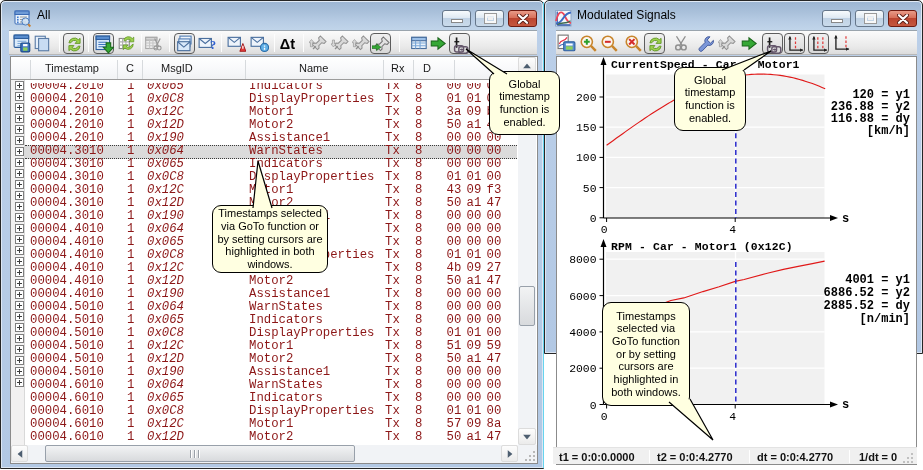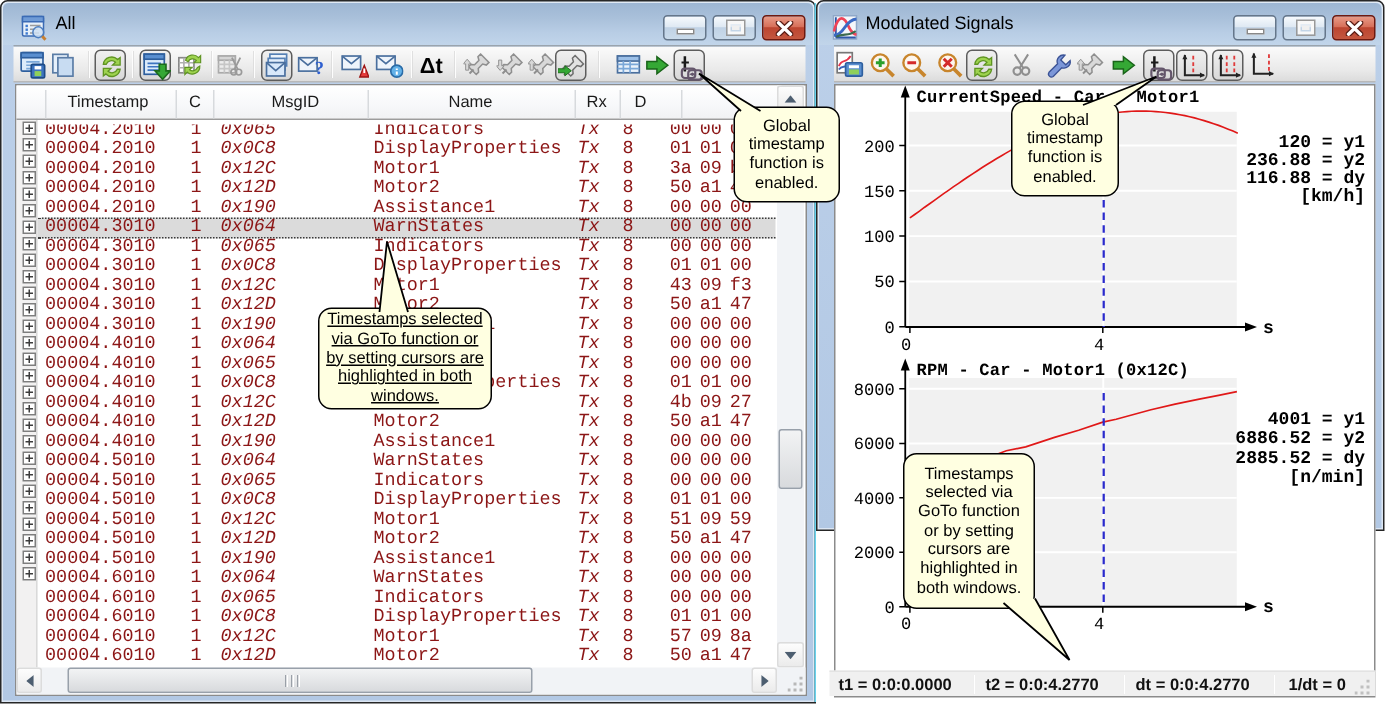--- a/index.html
+++ b/index.html
@@ -268,21 +268,21 @@
   <div id="lheader">
     <div class="hsep" style="left:19px"></div>
       <div class="hsep" style="left:106px"></div>
     <div class="hsep" style="left:131px"></div>
       <div class="hsep" style="left:234px"></div>
     <div class="hsep" style="left:372px"></div>
       <div class="hsep" style="left:402px"></div>
     <div class="hsep" style="left:443px"></div>
     <span style="left:34px">Timestamp</span>
       <span style="left:115px">C</span>
-    <span style="left:170px">MsgID</span>
+    <span style="left:150px">MsgID</span>
       <span style="left:288px">Name</span>
     <span style="left:380px">Rx</span>
       <span style="left:412px">D</span>
   </div>
   <div id="hlrow"></div>
   <div style="position:absolute;left:25px;top:79px;width:491px;height:2.5px;background:#fff;z-index:4;"></div>
   <div class="gutter">
       <div class="pb"></div>
       <div class="pb"></div>
       <div class="pb"></div>
@@ -417,21 +417,21 @@
 Indicators
 DisplayProperties
 Motor1
 Motor2
 Assistance1
 WarnStates
 Indicators
 DisplayProperties
 Motor1
 Motor2</pre>
-  <pre class="colpre" style="left:384px;top:79px;font-style:italic;">Tx
+  <pre class="colpre" style="left:384px;top:79px;">Tx
 Tx
 Tx
 Tx
 Tx
 Tx
 Tx
 Tx
 Tx
 Tx
 Tx
@@ -831,20 +831,20 @@
 <div class="callout" style="left:489px;top:71px;width:71px;height:64px;">Global<br>timestamp<br>function is<br>enabled.</div>
 
 <svg class="cotail" style="left:700px;top:46px;" width="90" height="26" viewBox="0 0 90 26">
   <path d="M22 24 L71 5 L44 24" fill="#ffffe1" stroke="#000" stroke-width="1.2"></path>
 </svg>
 <div class="callout" style="left:674px;top:67px;width:72px;height:64px;">Global<br>timestamp<br>function is<br>enabled.</div>
 
 <svg class="cotail" style="left:245px;top:155px;" width="40" height="56" viewBox="0 0 40 56">
   <path d="M8 53 L13 6 L27 53" fill="#ffffe1" stroke="#000" stroke-width="1.2"></path>
 </svg>
-<div class="callout" style="left:212px;top:205px;width:116px;height:68px;text-decoration:underline;">Timestamps selected<br>via GoTo function or<br>by setting cursors are<br>highlighted in both<br>windows.</div>
+<div class="callout" style="left:212px;top:205px;width:116px;height:68px;">Timestamps selected<br>via GoTo function or<br>by setting cursors are<br>highlighted in both<br>windows.</div>
 
 <svg class="cotail" style="left:660px;top:395px;" width="60" height="50" viewBox="0 0 60 50">
   <path d="M9 7 L53 45 L30 4" fill="#ffffe1" stroke="#000" stroke-width="1.2"></path>
 </svg>
 <div class="callout" style="left:602px;top:302px;width:88px;height:104px;">Timestamps<br>selected via<br>GoTo function<br>or by setting<br>cursors are<br>highlighted in<br>both windows.</div>
 
 <div style="position:absolute;left:543px;top:2px;width:1px;height:466px;background:#66d4ef;z-index:15;"></div>
 
 </body></html>

